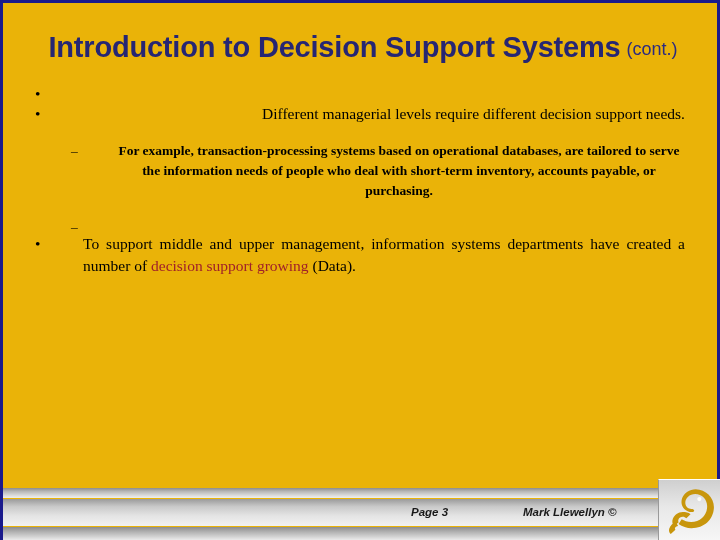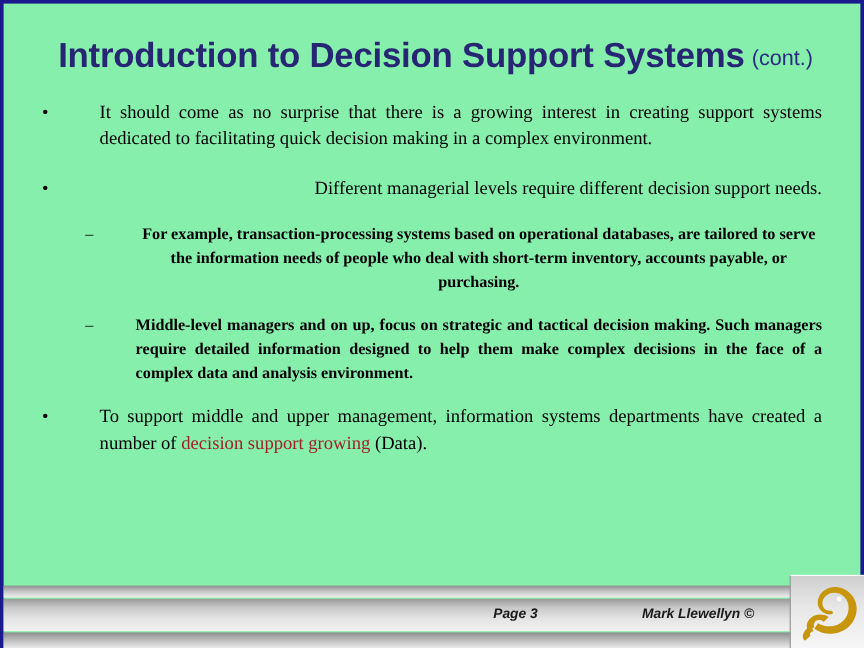--- a/index.html
+++ b/index.html
@@ -12,21 +12,21 @@
     height: 540px;
     overflow: hidden;
     font-family: "Liberation Serif", "DejaVu Serif", serif;
   }
 
   
   #slide {
     position: relative;
     width: 720px;
     height: 540px;
-    background: #86efac;
+    background: #eab308;
     box-sizing: border-box;
     border-top: 3px solid #1a1a8c;
     border-left: 3px solid #1a1a8c;
     border-right: 3px solid #1a1a8c;
   }
 
   
   #title-block {
     position: absolute;
     top: 30px;
@@ -166,21 +166,21 @@
     left: 18px;
     top: 0;
   }
   #f-page {
     position: absolute;
     left: 408px;
     top: 0;
   }
   #f-author {
     position: absolute;
-    left: 532px;
+    left: 520px;
     top: 0;
   }
 
   
   #logo-box {
     position: absolute;
     right: 2px;
     bottom: 0;
     width: 62px;
     height: 60px;
@@ -201,42 +201,40 @@
 <div id="slide">
 
   <div id="title-block">
     <span id="title-main">Introduction to Decision Support Systems</span><span id="title-cont">(cont.)</span>
   </div>
 
   <div id="body-area">
 
     <div class="bullet-row lvl1">
       <span class="marker">•</span>
-      <span class="txt">It should come as no surprise that there is a growing interest in creating support systems dedicated to facilitating quick decision making in a complex environment.</span>
     </div>
 
     <div class="gap-lg"></div>
 
     <div class="bullet-row lvl1">
       <span class="marker">•</span>
       <span class="txt nojust">Different managerial levels require different decision support needs.</span>
     </div>
 
     <div class="gap-md"></div>
 
     <div class="bullet-row lvl2">
       <span class="marker">–</span>
       <span class="txt nojust">For example, transaction-processing systems based on operational databases, are tailored to serve the information needs of people who deal with short-term inventory, accounts payable, or purchasing.</span>
     </div>
 
     <div class="gap-md"></div>
 
     <div class="bullet-row lvl2">
       <span class="marker">–</span>
-      <span class="txt">Middle-level managers and on up, focus on strategic and tactical decision making.  Such managers require detailed information designed to help them make complex decisions in the face of a complex data and analysis environment.</span>
     </div>
 
     <div class="gap-md"></div>
 
     <div class="bullet-row lvl1">
       <span class="marker">•</span>
       <span class="txt"><span>To support middle and upper management, information systems departments have created a number of </span><span class="hl-red">decision support growing</span><span> (Data).</span></span>
     </div>
 
   </div>

